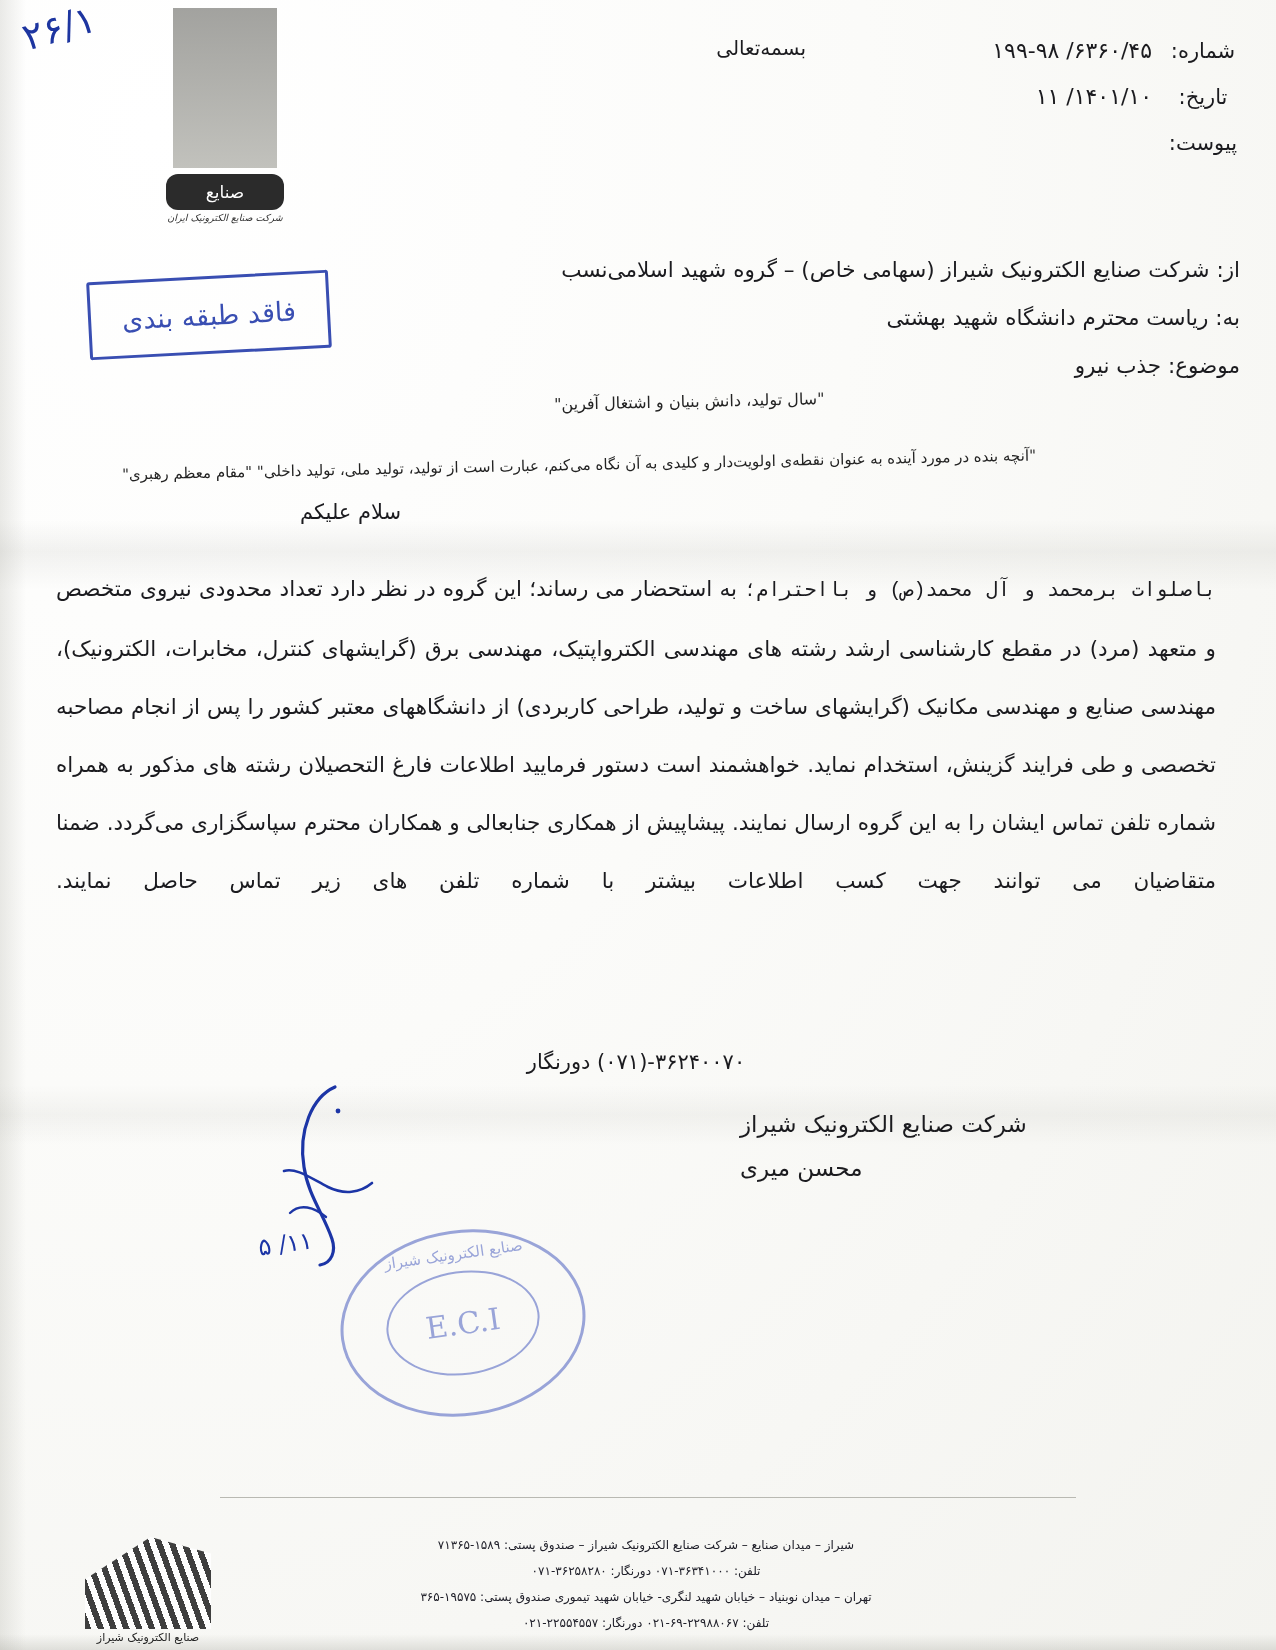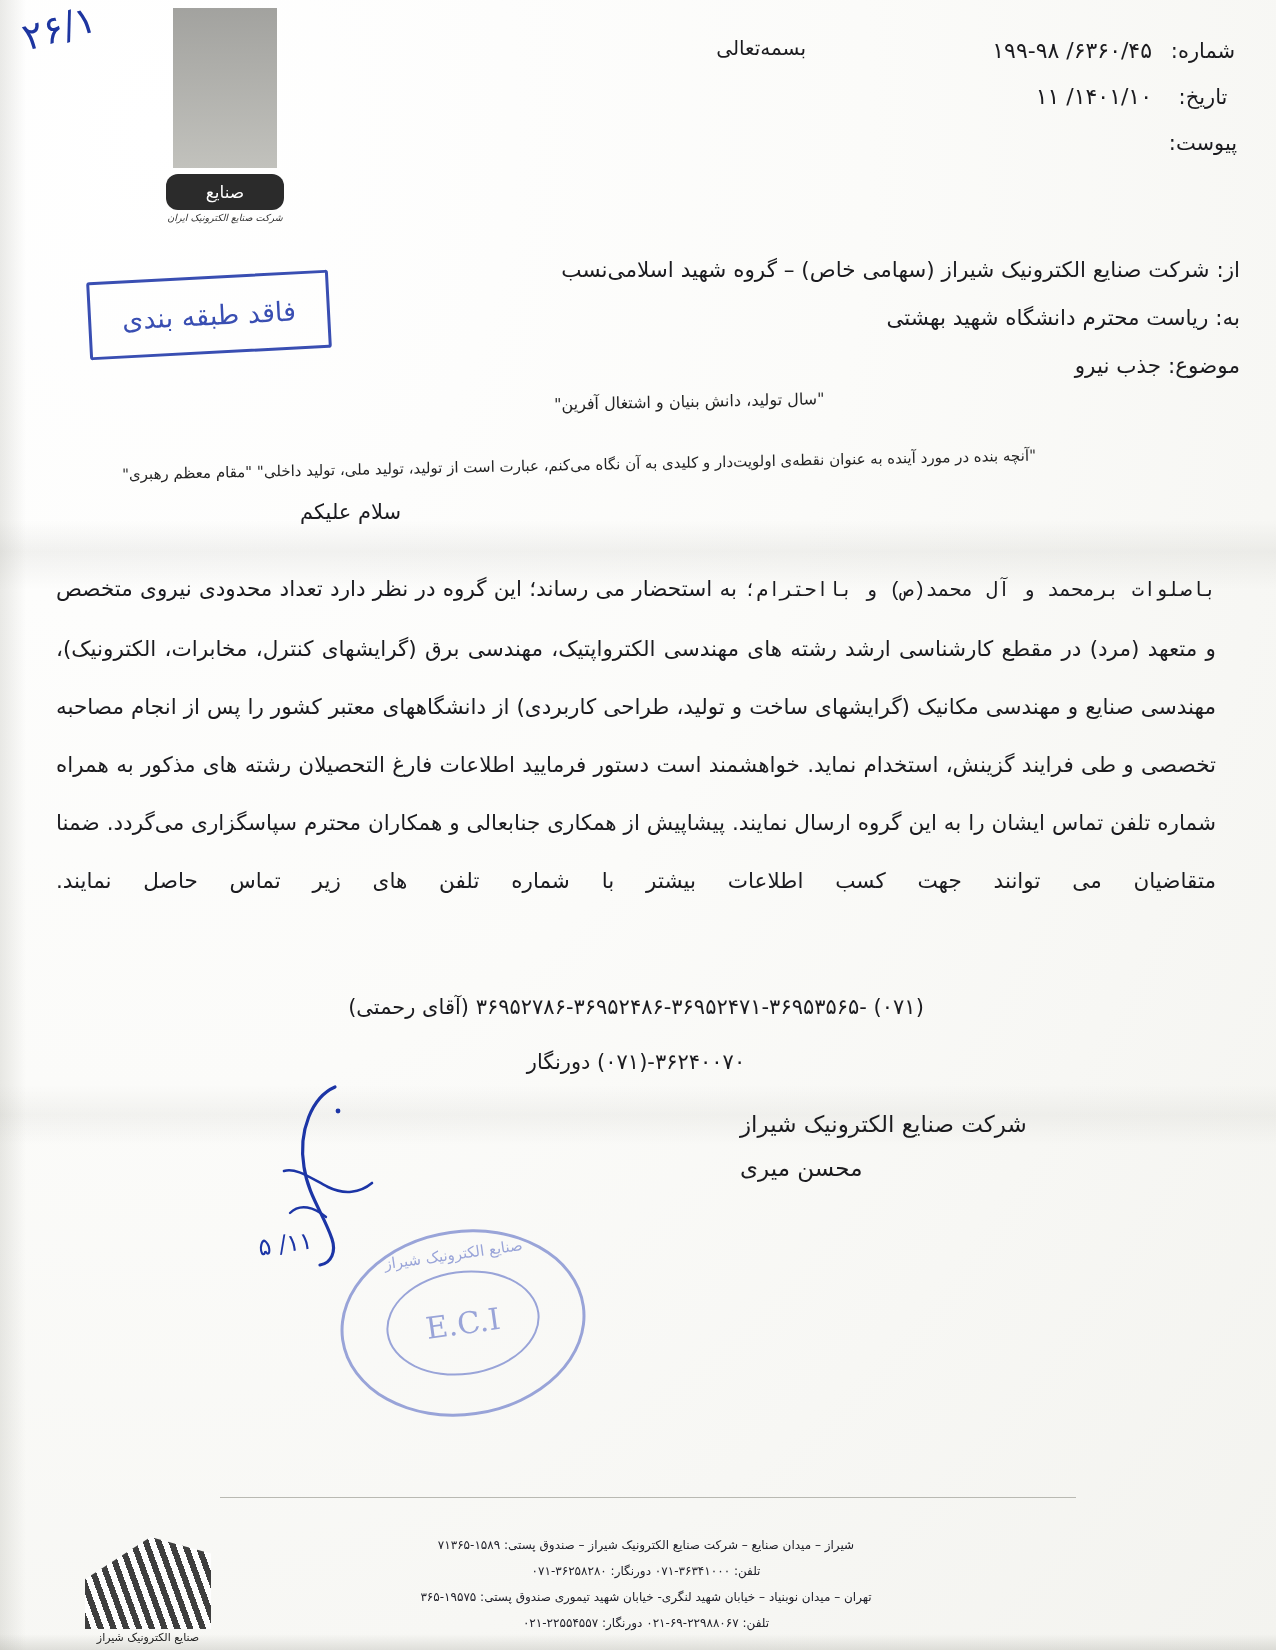--- a/index.html
+++ b/index.html
@@ -340,21 +340,20 @@
 
   <div class="greeting">سلام علیکم</div>
 
   <div class="body-text">
     <p>
       <span class="inline-hand">باصلوات برمحمد و آل محمد(ص) و بااحترام؛</span>
       <span>به استحضار می رساند؛ این گروه در نظر دارد تعداد محدودی نیروی متخصص و متعهد (مرد) در مقطع کارشناسی ارشد رشته های مهندسی الکترواپتیک، مهندسی برق (گرایشهای کنترل، مخابرات، الکترونیک)، مهندسی صنایع و مهندسی مکانیک (گرایشهای ساخت و تولید، طراحی کاربردی) از دانشگاههای معتبر کشور را پس از انجام مصاحبه تخصصی و طی فرایند گزینش، استخدام نماید. خواهشمند است دستور فرمایید اطلاعات فارغ التحصیلان رشته های مذکور به همراه شماره تلفن تماس ایشان را به این گروه ارسال نمایند. پیشاپیش از همکاری جنابعالی و همکاران محترم سپاسگزاری می‌گردد.  ضمنا متقاضیان می توانند جهت کسب اطلاعات بیشتر با شماره تلفن های زیر تماس حاصل نمایند.</span>
     </p>
   </div>
 
-  <div class="phones">(۰۷۱) -۳۶۹۵۲۷۸۶-۳۶۹۵۲۴۸۶-۳۶۹۵۲۴۷۱-۳۶۹۵۳۵۶۵   (آقای رحمتی)</div>
   <div class="fax">۳۶۲۴۰۰۷۰-(۰۷۱) دورنگار</div>
 
   <svg class="signature-ink" viewBox="0 0 180 200">
     <path d="M95 12 C72 22, 58 56, 64 92 C68 120, 84 140, 92 164 C96 176, 92 188, 80 190" fill="none" stroke="#1c35a6" stroke-width="3.2" stroke-linecap="round"></path>
     <path d="M44 96 C56 92, 72 104, 88 112 C104 120, 120 118, 132 108" fill="none" stroke="#1c35a6" stroke-width="2.6" stroke-linecap="round"></path>
     <path d="M50 138 C60 128, 74 132, 86 142" fill="none" stroke="#1c35a6" stroke-width="2.4" stroke-linecap="round"></path>
     <circle cx="98" cy="36" r="2.4" fill="#1c35a6"></circle>
   </svg>
 
   <div class="sign-date">۱۱/ ۵</div>

